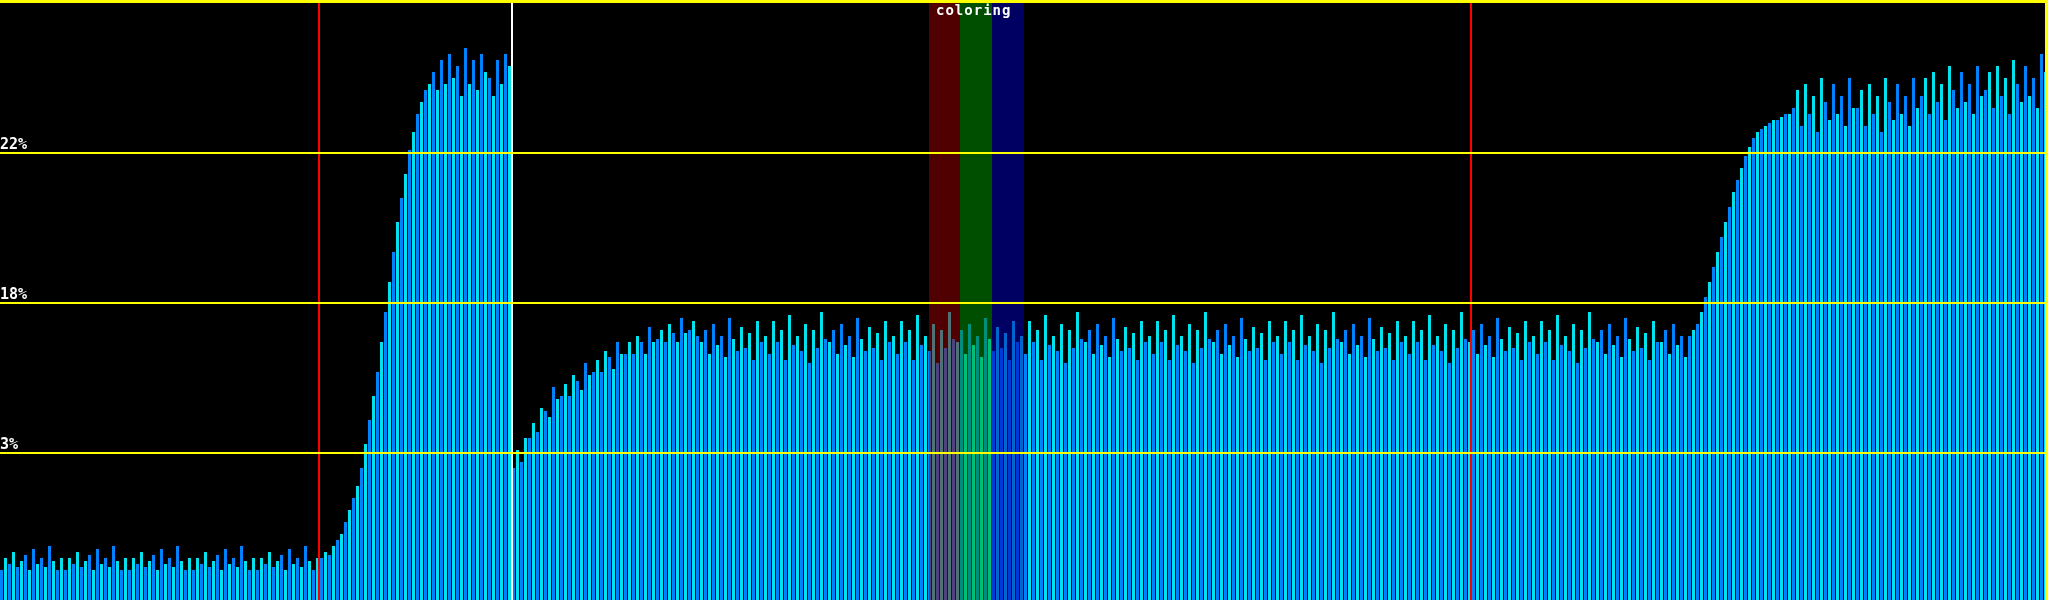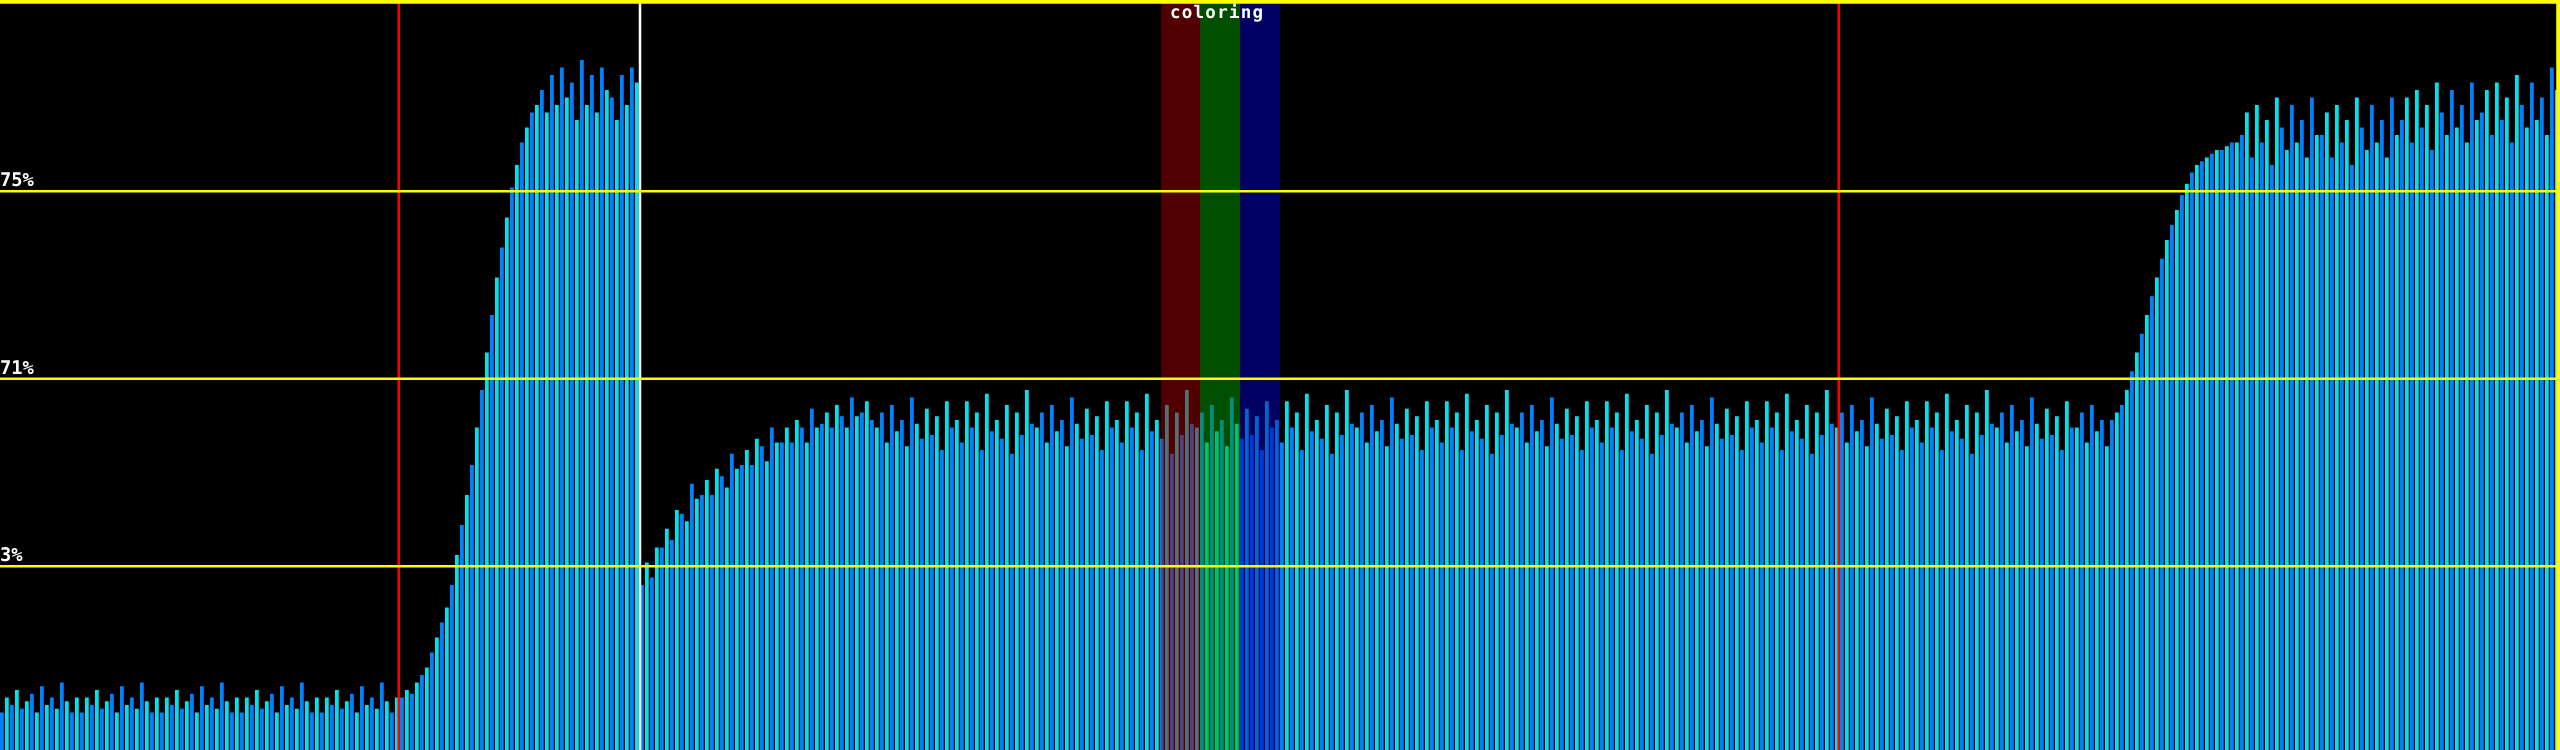--- a/index.html
+++ b/index.html
@@ -543,18 +543,18 @@
       <div class="vline" style="left: 1470px; background: rgb(255, 0, 0);"></div>
     </div>
   <div id="gridlines">
       <div class="gridline" style="top: 0px; height: 3px; background: rgb(255, 255, 0);"></div>
       <div class="gridline" style="top: 152px; height: 2px; background: rgb(255, 255, 0);"></div>
       <div class="gridline" style="top: 302px; height: 2px; background: rgb(255, 255, 0);"></div>
       <div class="gridline" style="top: 452px; height: 2px; background: rgb(255, 255, 0);"></div>
     </div>
   <div id="right-border" style="background: rgb(255, 255, 0);"></div>
   <div id="labels">
-    <span class="axis-label" style="bottom:448px">75%</span>
-    <span class="axis-label" style="bottom:298px">71%</span>
+    <span class="axis-label" style="bottom:448px">22%</span>
+    <span class="axis-label" style="bottom:298px">18%</span>
     <span class="axis-label" style="bottom:148px">3%</span>
   </div>
   <span id="coloring-label">coloring</span>
 </div>
 
 </body></html>

